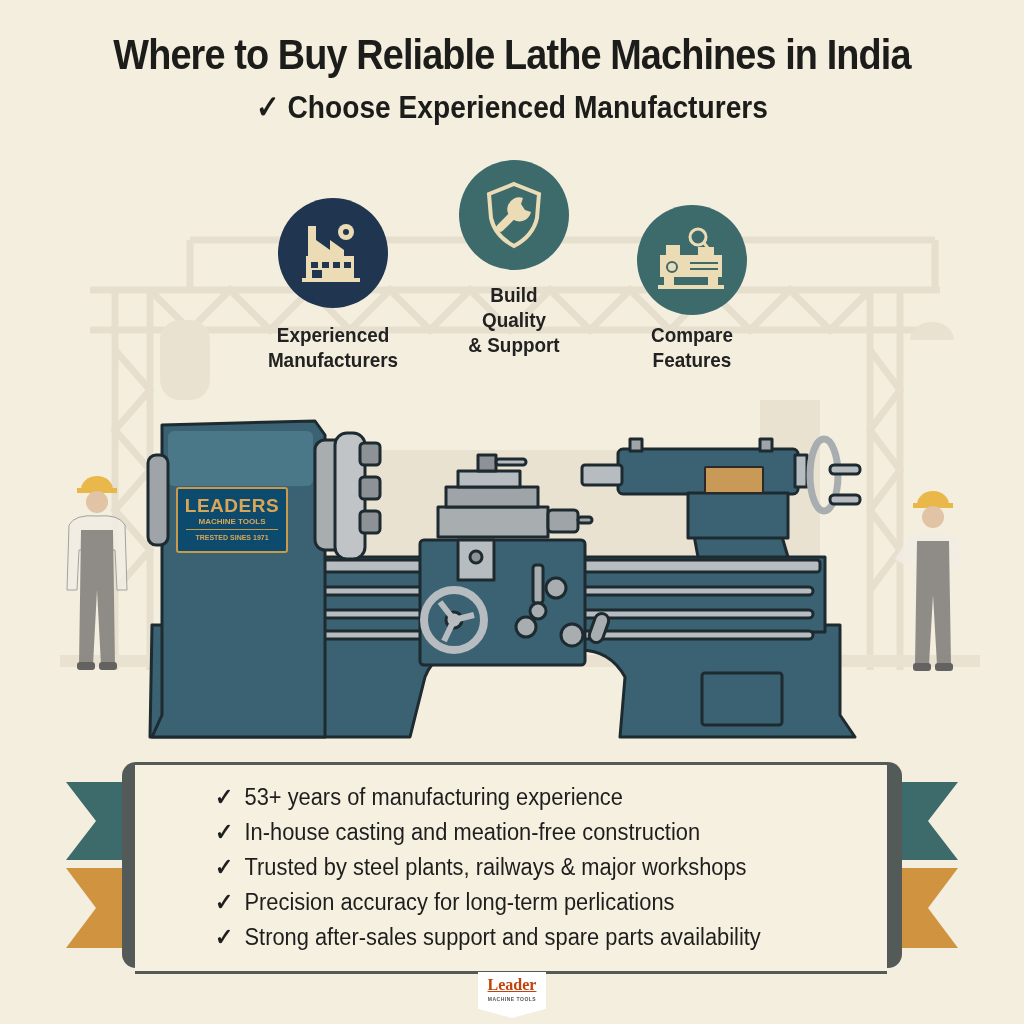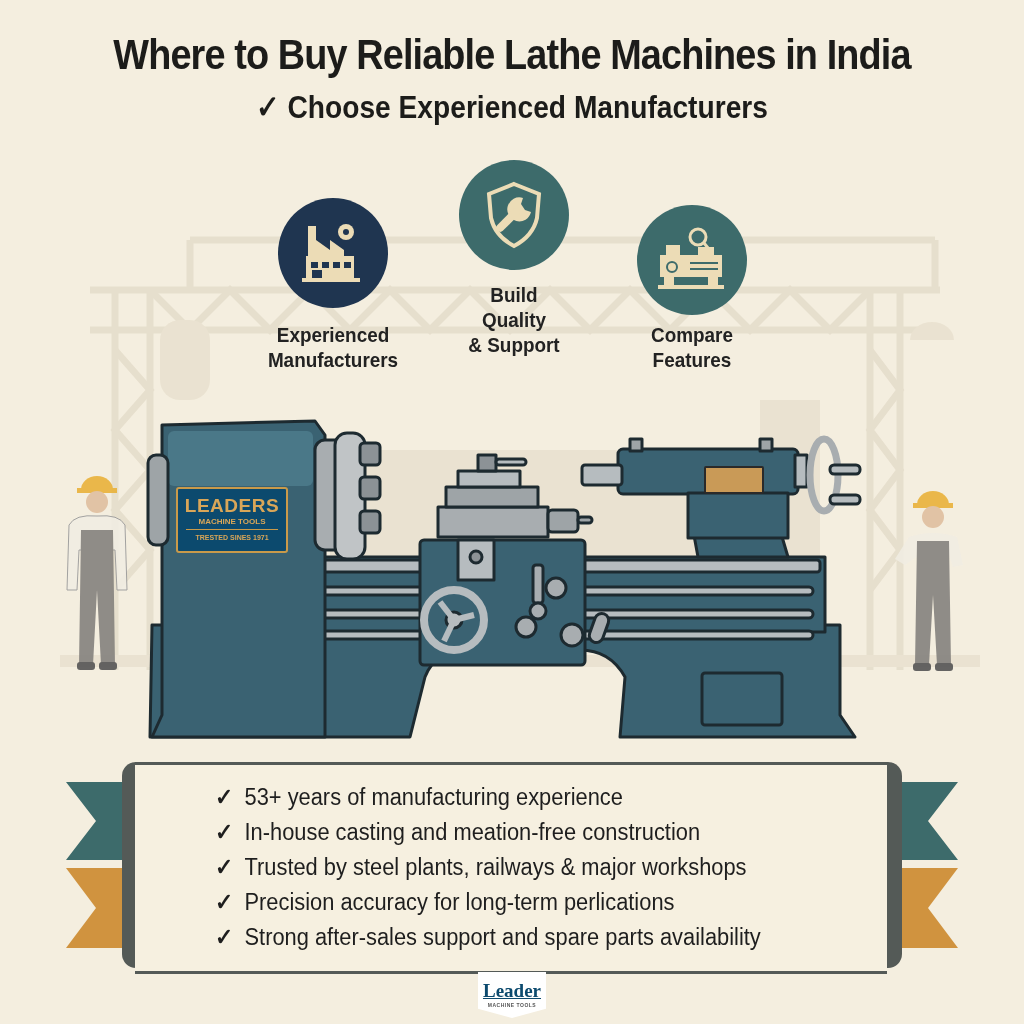--- a/index.html
+++ b/index.html
@@ -43,22 +43,22 @@
     font-size: 23.5px; color: #1e1e1e; height: 35px; line-height: 35px;
     white-space: nowrap; transform: scaleX(0.93); transform-origin: left;
   }
   .bullet .chk { font-weight: bold; margin-right: 12px; }
   .logo-tag {
     left: 478px; top: 972px; width: 68px; height: 46px; background: #fff;
     clip-path: polygon(0 0, 100% 0, 100% 80%, 50% 100%, 0 80%);
     text-align: center;
   }
   .logo-word {
-    font-family: "Liberation Serif", serif; font-weight: bold; color: #0c4a6e;
-    font-size: 19px; line-height: 22px; margin-top: 8px; text-decoration: underline;
+    font-family: "Liberation Serif", serif; font-weight: bold; color: #c2410c;
+    font-size: 16px; line-height: 22px; margin-top: 2px; text-decoration: underline;
   }
   .logo-sub { font-size: 5px; color: #555; letter-spacing: 0.5px; font-weight: bold; }
   .plate {
     left: 176px; top: 487px; width: 108px; height: 62px; background: #0c4a6e;
     border: 2px solid #c99a4a; border-radius: 3px; text-align: center; color: #d9a658;
   }
   .plate .p1 { font-size: 19px; font-weight: bold; line-height: 22px; margin-top: 6px; letter-spacing: 0.5px; }
   .plate .p2 { font-size: 8px; font-weight: bold; border-bottom: 1px solid #c99a4a; margin: 0 8px; padding-bottom: 3px; }
   .plate .p3 { font-size: 7px; font-weight: bold; margin-top: 4px; }
   .brass {

